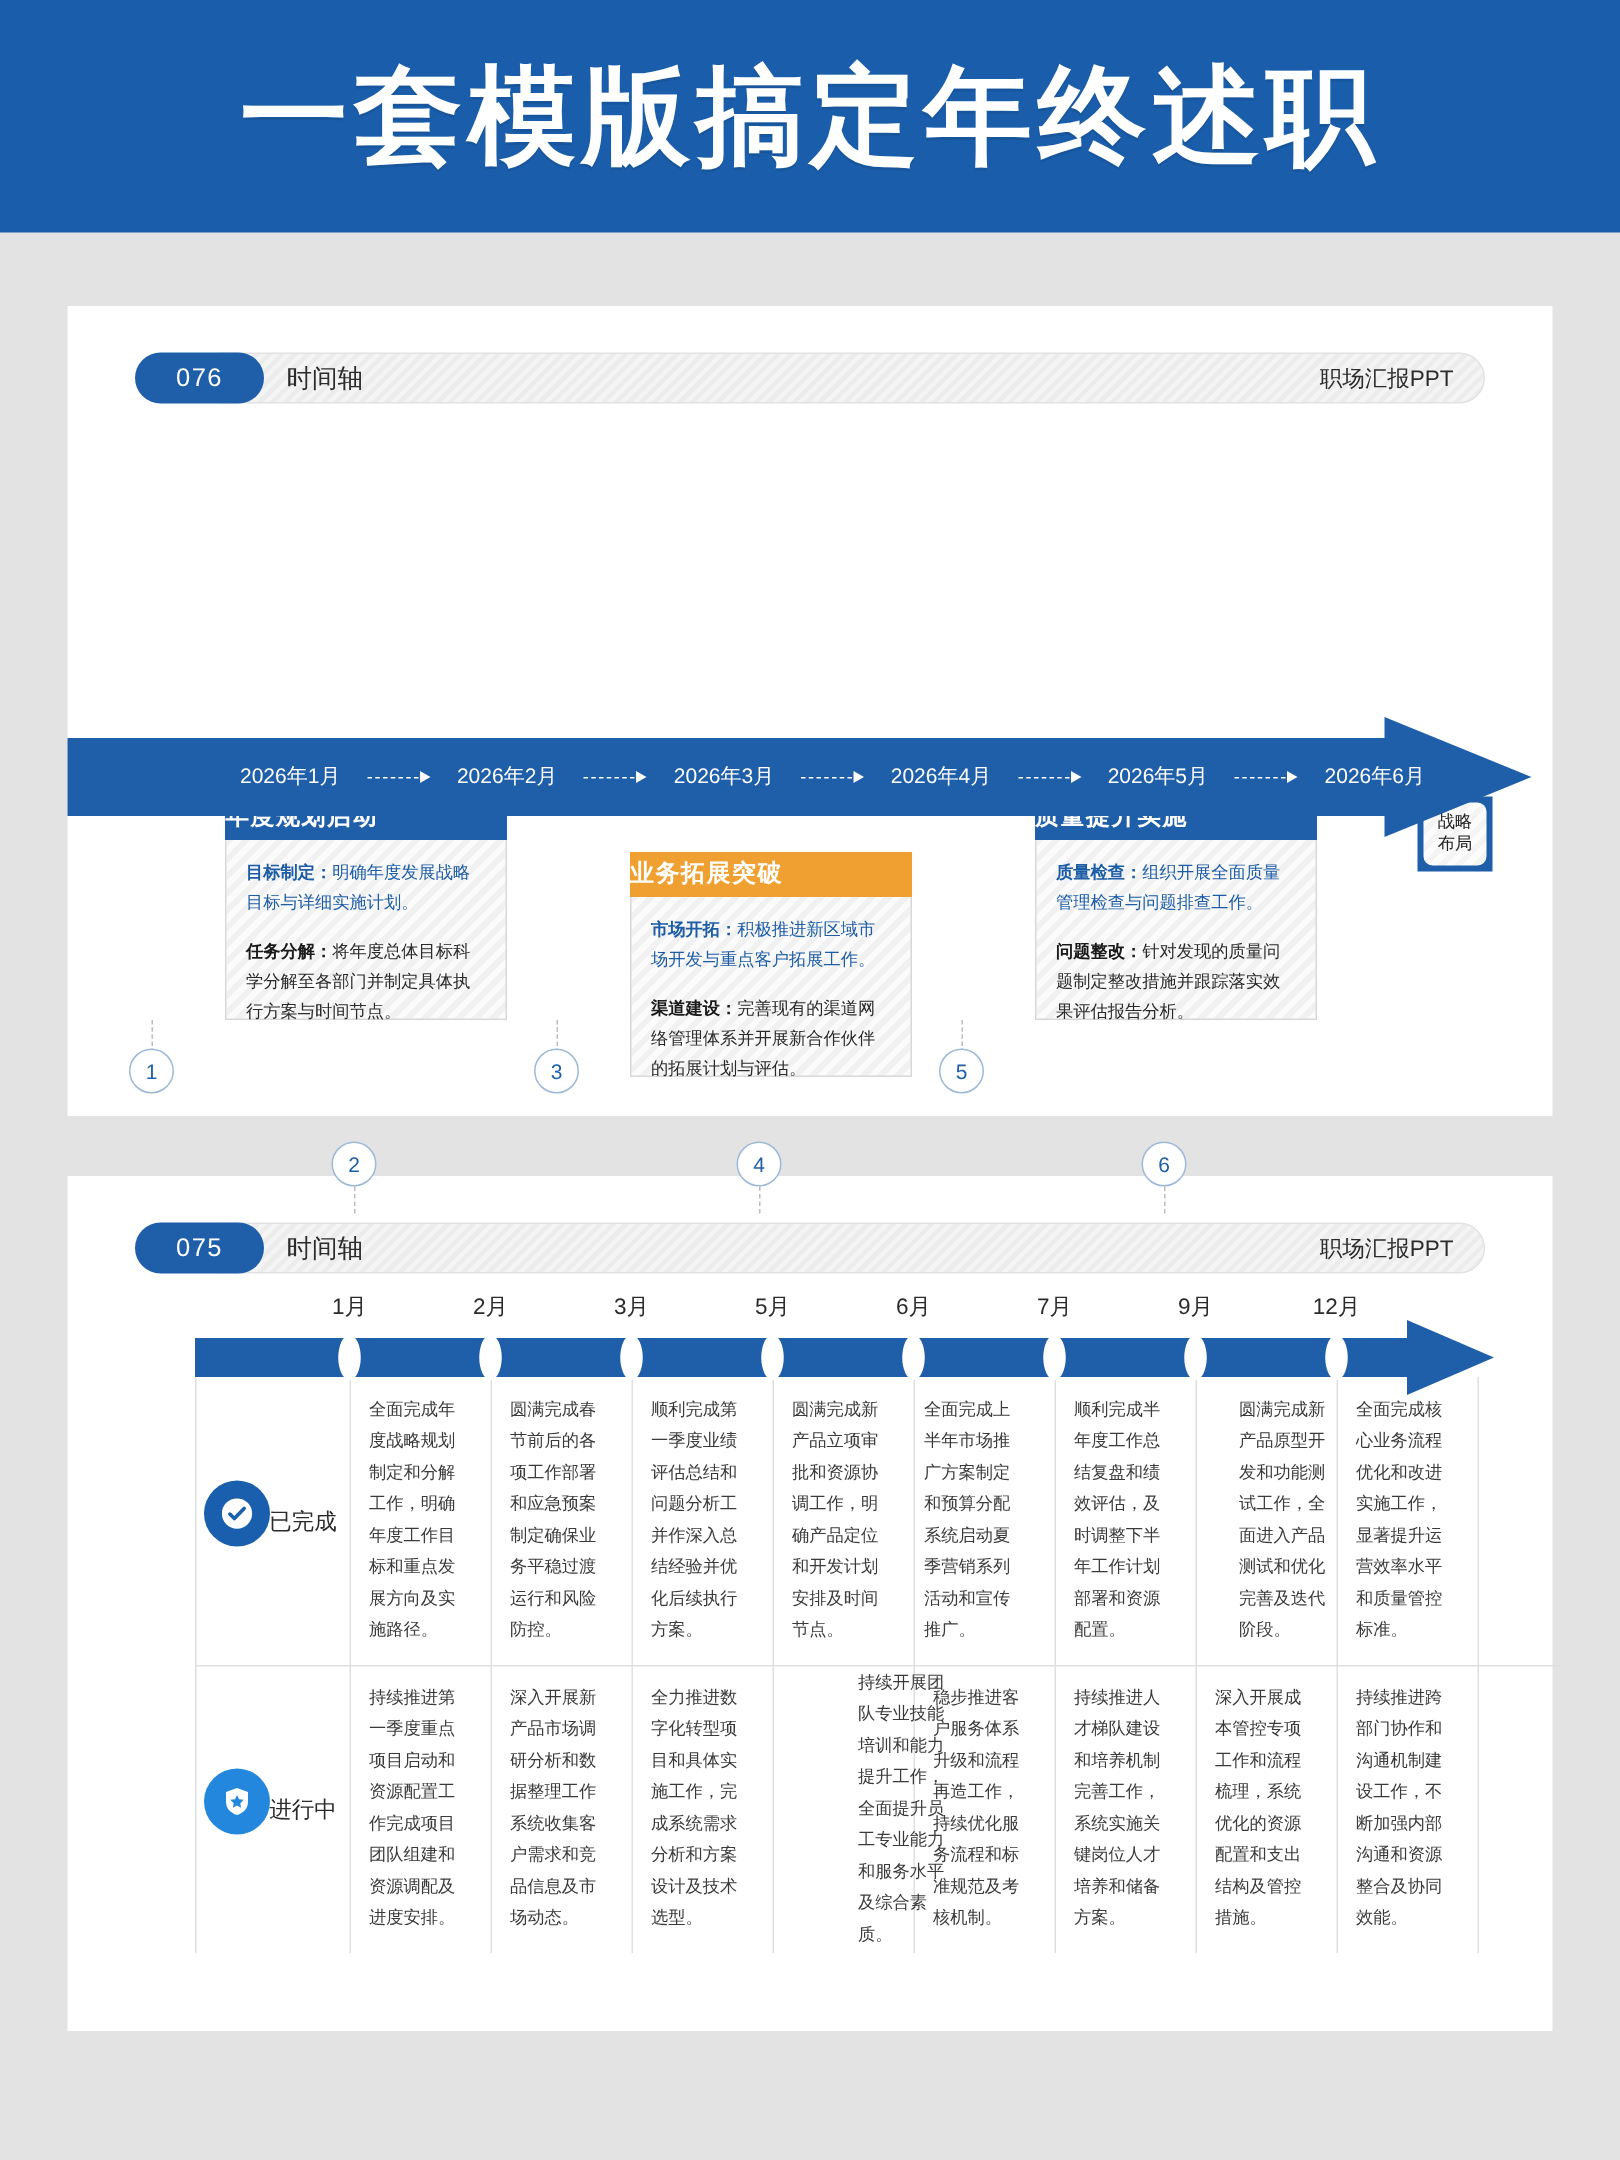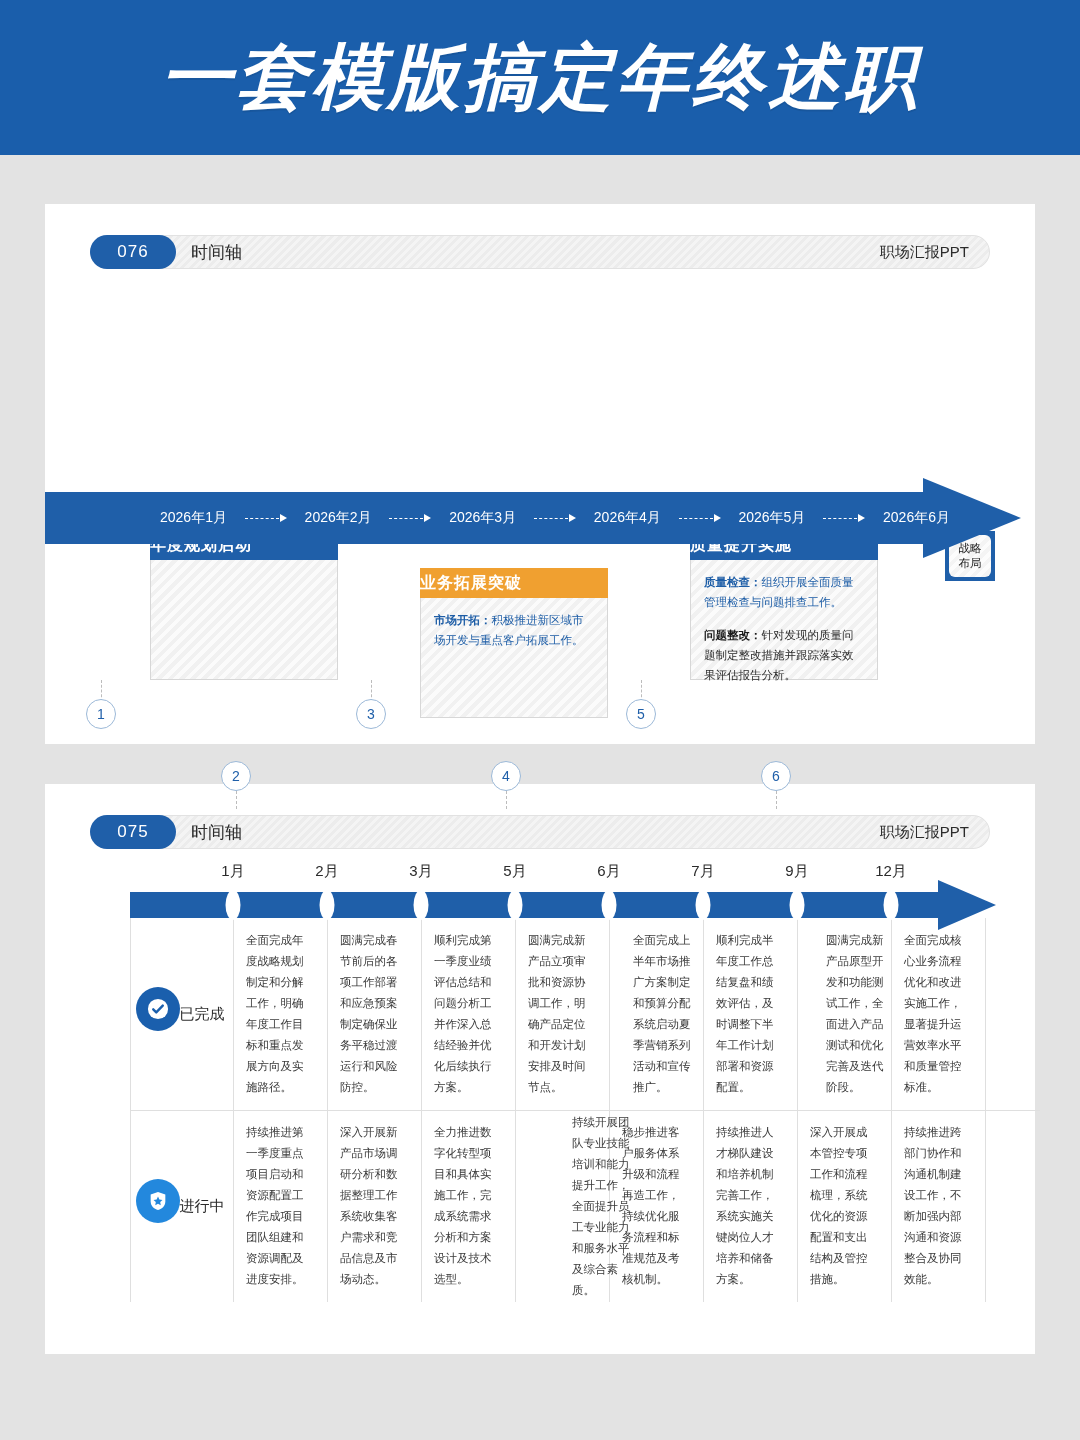--- a/index.html
+++ b/index.html
@@ -7,21 +7,21 @@
   body {
     background:#e3e3e3;
     font-family:"Liberation Sans","DejaVu Sans",sans-serif;
     -webkit-font-smoothing:antialiased;
   }
 
   
   .banner{
     height:155px; width:100%;
     background:#1a5eab;
-    display:flex; align-items:center; justify-content:center;font-style:italic;
+    display:flex; align-items:center; justify-content:center;
   }
   .banner-title{
     color:#fff; font-weight:bold; font-size:72px; letter-spacing:4px;
     white-space:nowrap;
     text-shadow:0 2px 0 rgba(0,0,0,.08);
   }
 
   
   .slide{
     background:#fff;
@@ -210,26 +210,31 @@
       <span class="head-label">时间轴</span>
       <span class="head-right">职场汇报PPT</span>
     </div>
     <div class="head-pill">076</div>
   </div>
 
   <div class="icard" style="left:100px; top:325px; width:190px; height:0;"></div>
 
   <div class="icard" style="left:105px; top:326px; width:188px; height:150px;">
     <div class="icard-head" style="background:#1f5fa9;">年度规划启动</div>
+    <div class="icard-body">
+      <div class="para blue"><span class="lbl">目标制定：</span><span>明确年度发展战略目标与详细实施计划。</span></div>
+      <div class="para"><span class="lbl">任务分解：</span><span>将年度总体目标科学分解至各部门并制定具体执行方案与时间节点。</span></div>
+    </div>
   </div>
 
   <div class="icard" style="left:375px; top:326px; width:188px; height:150px;margin-top:38px;">
     <div class="icard-head" style="background:#f0a030;">业务拓展突破</div>
     <div class="icard-body">
       <div class="para blue"><span class="lbl">市场开拓：</span><span>积极推进新区域市场开发与重点客户拓展工作。</span></div>
+      <div class="para"><span class="lbl">渠道建设：</span><span>完善现有的渠道网络管理体系并开展新合作伙伴的拓展计划与评估。</span></div>
     </div>
   </div>
 
   <div class="icard" style="left:645px; top:326px; width:188px; height:150px;">
     <div class="icard-head" style="background:#1f5fa9;">质量提升实施</div>
     <div class="icard-body">
       <div class="para blue"><span class="lbl">质量检查：</span><span>组织开展全面质量管理检查与问题排查工作。</span></div>
       <div class="para"><span class="lbl">问题整改：</span><span>针对发现的质量问题制定整改措施并跟踪落实效果评估报告分析。</span></div>
     </div>
   </div>
@@ -372,21 +377,21 @@
             <circle cx="12" cy="12" r="11" fill="#ffffff"></circle>
             <path d="M6.8 12.4l3.3 3.3 7.1-7.4" stroke="#1a5fad" stroke-width="2.6" fill="none" stroke-linecap="round" stroke-linejoin="round"></path>
           </svg>
       </div>
       <div class="stat-label">已完成</div>
     </div>
     <div class="cell" style="left:103px; top:0; width:94px; height:192px;">全面完成年度战略规划制定和分解工作，明确年度工作目标和重点发展方向及实施路径。</div>
     <div class="cell" style="left:197px; top:0; width:94px; height:192px;">圆满完成春节前后的各项工作部署和应急预案制定确保业务平稳过渡运行和风险防控。</div>
     <div class="cell" style="left:291px; top:0; width:94px; height:192px;">顺利完成第一季度业绩评估总结和问题分析工并作深入总结经验并优化后续执行方案。</div>
     <div class="cell" style="left:385px; top:0; width:94px; height:192px;">圆满完成新产品立项审批和资源协调工作，明确产品定位和开发计划安排及时间节点。</div>
-    <div class="cell" style="left:490px; top:0; width:94px; height:192px;">全面完成上半年市场推广方案制定和预算分配系统启动夏季营销系列活动和宣传推广。</div>
+    <div class="cell" style="left:473px; top:0; width:94px; height:192px;">全面完成上半年市场推广方案制定和预算分配系统启动夏季营销系列活动和宣传推广。</div>
     <div class="cell" style="left:573px; top:0; width:94px; height:192px;">顺利完成半年度工作总结复盘和绩效评估，及时调整下半年工作计划部署和资源配置。</div>
     <div class="cell" style="left:667px; top:0; width:94px; height:192px;margin-left:16px;">圆满完成新产品原型开发和功能测试工作，全面进入产品测试和优化完善及迭代阶段。</div>
     <div class="cell" style="left:761px; top:0; width:94px; height:192px;">全面完成核心业务流程优化和改进实施工作，显著提升运营效率水平和质量管控标准。</div>
 
     <div class="statcell" style="top:192px; height:192px;">
       <div class="stat-icon prog">
         <svg width="22" height="22" viewBox="0 0 24 24" aria-hidden="true">
             <path d="M12 2.2L20 5v7.2c0 5-3.4 8.3-8 9.6-4.6-1.3-8-4.6-8-9.6V5z" fill="#ffffff"></path>
             <path d="M12 7.2l1.5 3.1 3.4.5-2.5 2.4.6 3.4-3-1.6-3 1.6.6-3.4-2.5-2.4 3.4-.5z" fill="#2388dd"></path>
           </svg>

